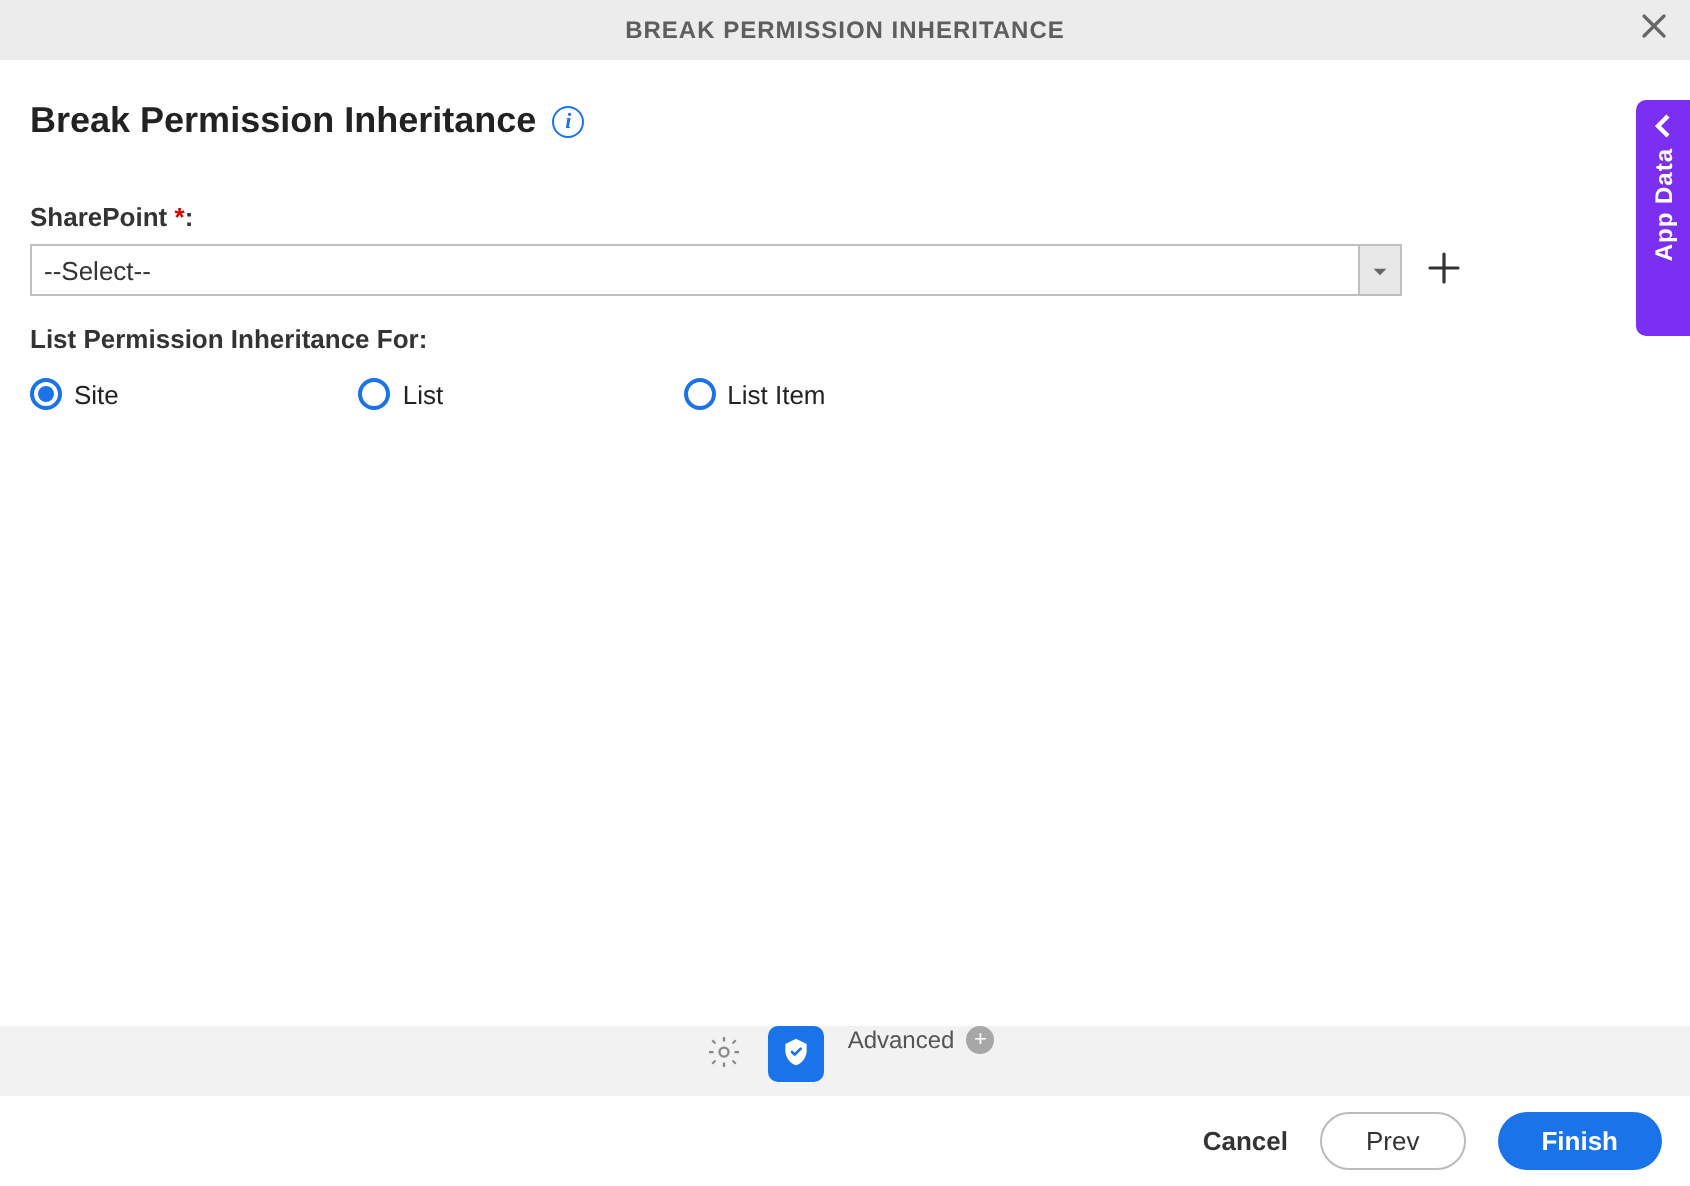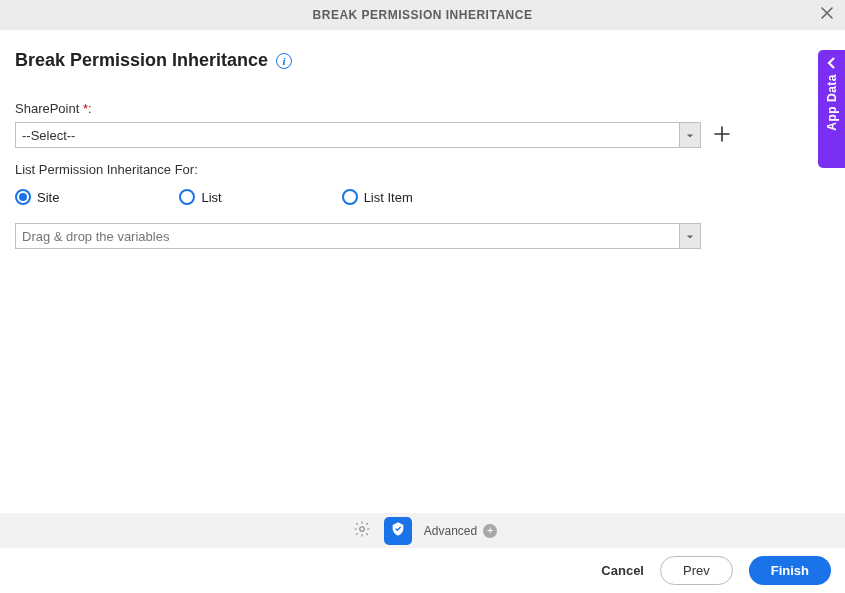--- a/index.html
+++ b/index.html
@@ -50,21 +50,21 @@
     font-weight: 700;
     color: #222;
   }
   .info-icon {
     width: 16px; height: 16px; border: 1.5px solid #1a73e8; border-radius: 50%;
     color: #1a73e8; font-size: 11px; font-weight: 700;
     display: flex; align-items: center; justify-content: center; font-style: italic; font-family: Georgia, serif;
     cursor: pointer;
   }
 
-  .field-label { font-size: 13px; color: #333; margin-bottom: 6px; }
+  .field-label { font-size: 13px; color: #333; margin-bottom: 6px; font-weight: bold; }
   .req { color: #d40000; }
   .field-row { display: flex; align-items: center; gap: 12px; margin-bottom: 14px; }
 
   .select-wrap {
     position: relative;
     flex: 0 0 686px;
     height: 26px;
   }
   .select-input {
     width: 100%; height: 100%;
@@ -131,21 +131,21 @@
     transform: rotate(180deg);
     font-size: 12px;
     font-weight: 600;
     letter-spacing: 0.5px;
   }
 
   .toolbar {
     height: 35px;
     background: #f2f2f2;
     display: flex;
-    align-items: center;
+    align-items: flex-start;
     justify-content: center;
     gap: 8px;
   }
   .tool-btn {
     width: 28px; height: 28px; border-radius: 5px;
     display: flex; align-items: center; justify-content: center;
     cursor: pointer;
   }
   .tool-btn.gear { color: #888; }
   .tool-btn.gear svg { width: 18px; height: 18px; stroke: #888; fill: none; stroke-width: 1.5;}
@@ -232,30 +232,20 @@
     <div class="radio-item">
       <div class="radio-circle"></div>
       <span class="radio-label">List</span>
     </div>
     <div class="radio-item">
       <div class="radio-circle"></div>
       <span class="radio-label">List Item</span>
     </div>
   </div>
 
-  <div class="field-row">
-    <div class="select-wrap small">
-      <input class="select-input placeholder" readonly="" placeholder="Drag &amp; drop the variables" style="">
-      <div class="select-caret">
-        <span><svg viewBox="0 0 10 10">
-              <path d="M1 3 L5 7 L9 3 Z"></path>
-            </svg></span>
-      </div>
-    </div>
-  </div>
 </div>
 
 <div class="appdata-tab">
   <div class="appdata-chevron">
     <svg viewBox="0 0 14 14">
         <path d="M9 2 L4 7 L9 12"></path>
       </svg>
   </div>
   <div class="appdata-text">App Data</div>
 </div>

